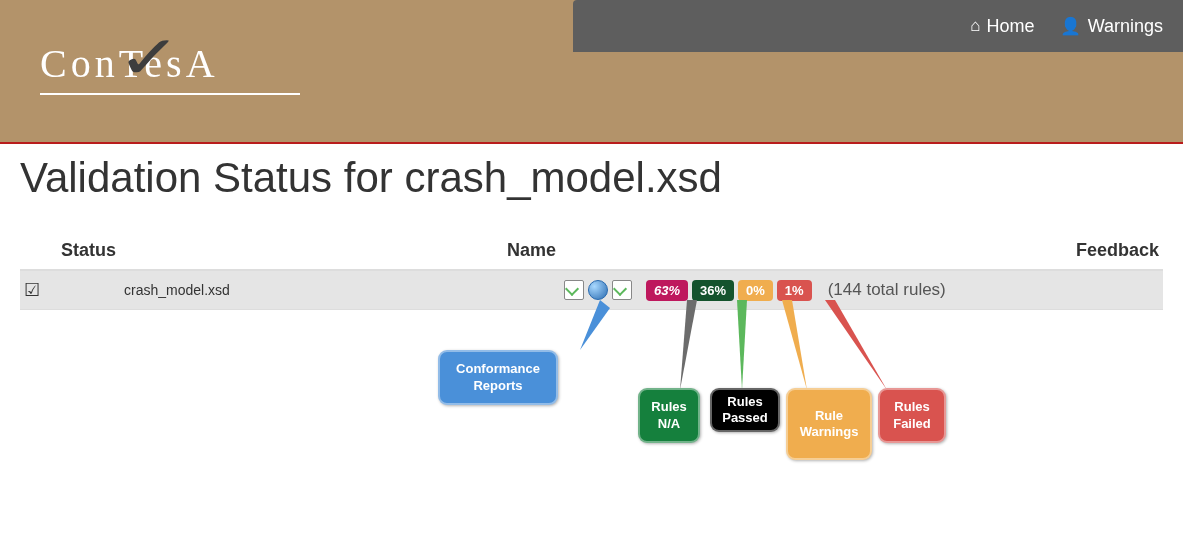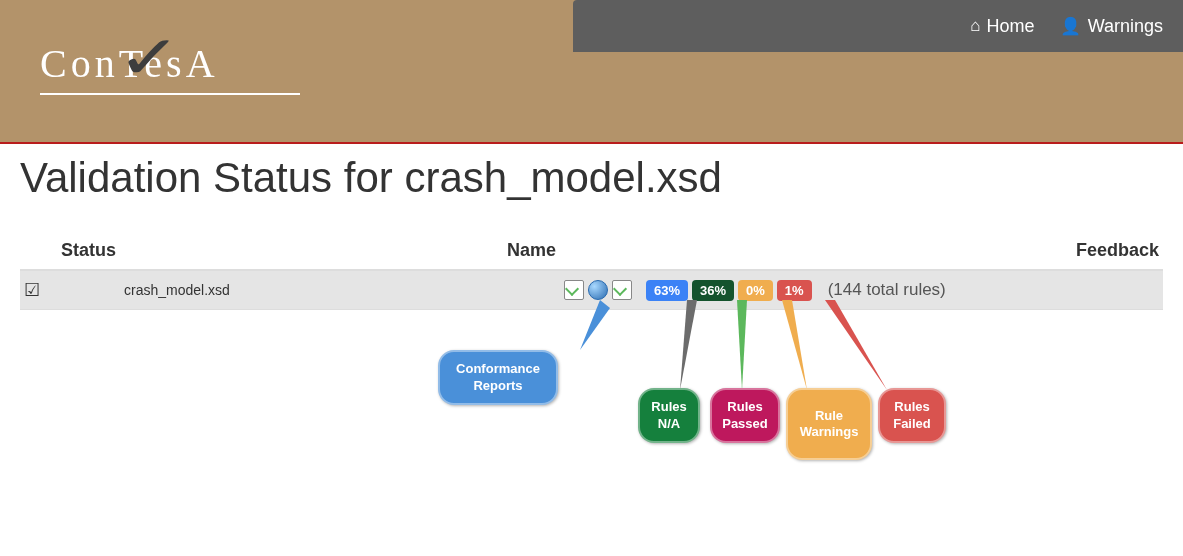--- a/index.html
+++ b/index.html
@@ -147,21 +147,21 @@
     border: 1px solid #2a6bb0;
   }
   .badge {
     display: inline-block;
     padding: 3px 8px;
     border-radius: 4px;
     color: #fff;
     font-size: 13px;
     font-weight: 700;
   }
-  .badge-gray   { background: #3b82f6; }
+  .badge-gray   { background: #be185d; font-style: italic; }
   .badge-green  { background: #14532d; }
   .badge-orange { background: #f0ad4e; }
   .badge-red    { background: #d9534f; }
   .total-rules {
     margin-left: 12px;
     font-size: 17px;
     color: #555;
   }
   
   .annotations {
@@ -169,21 +169,21 @@
     height: 170px;
     margin-top: 0;
   }
   .callout {
     position: absolute;
     color: #fff;
     font-size: 13px;
     font-weight: 700;
     text-align: center;
     padding: 10px 10px;
-    border-radius: 16px;
+    border-radius: 9px;
     line-height: 1.25;
     display: flex;
     flex-direction: column;
     justify-content: center;
     box-shadow: 1px 1px 3px rgba(0,0,0,0.3);
     border: 2px solid rgba(255,255,255,0.4);
   }
 </style>
 </head>
 <body>
@@ -258,21 +258,21 @@
     <svg style="position:absolute;left:655px;top:0;overflow:visible" width="30" height="80">
       <polygon points="12,-10 22,-10 5,80" fill="#6c6c6c"></polygon>
     </svg>
     <div class="callout" style="background:#15803d;left:618px;top:78px;width:62px;height:55px">
       <span>Rules N/A</span>
     </div>
 
     <svg style="position:absolute;left:705px;top:0;overflow:visible" width="30" height="80">
       <polygon points="12,-10 22,-10 17,80" fill="#5cb85c"></polygon>
     </svg>
-    <div class="callout" style="background:#be185d;left:690px;top:78px;width:70px;height:55px">
+    <div class="callout" style="background:#000000;left:690px;top:78px;width:70px;height:44px">
       <span>Rules Passed</span>
     </div>
 
     <svg style="position:absolute;left:752px;top:0;overflow:visible" width="40" height="80">
       <polygon points="10,-10 20,-10 35,80" fill="#f0ad4e"></polygon>
     </svg>
     <div class="callout" style="background:#f0ad4e;left:766px;top:78px;width:86px;height:72px">
       <span>Rule Warnings</span>
     </div>
 

